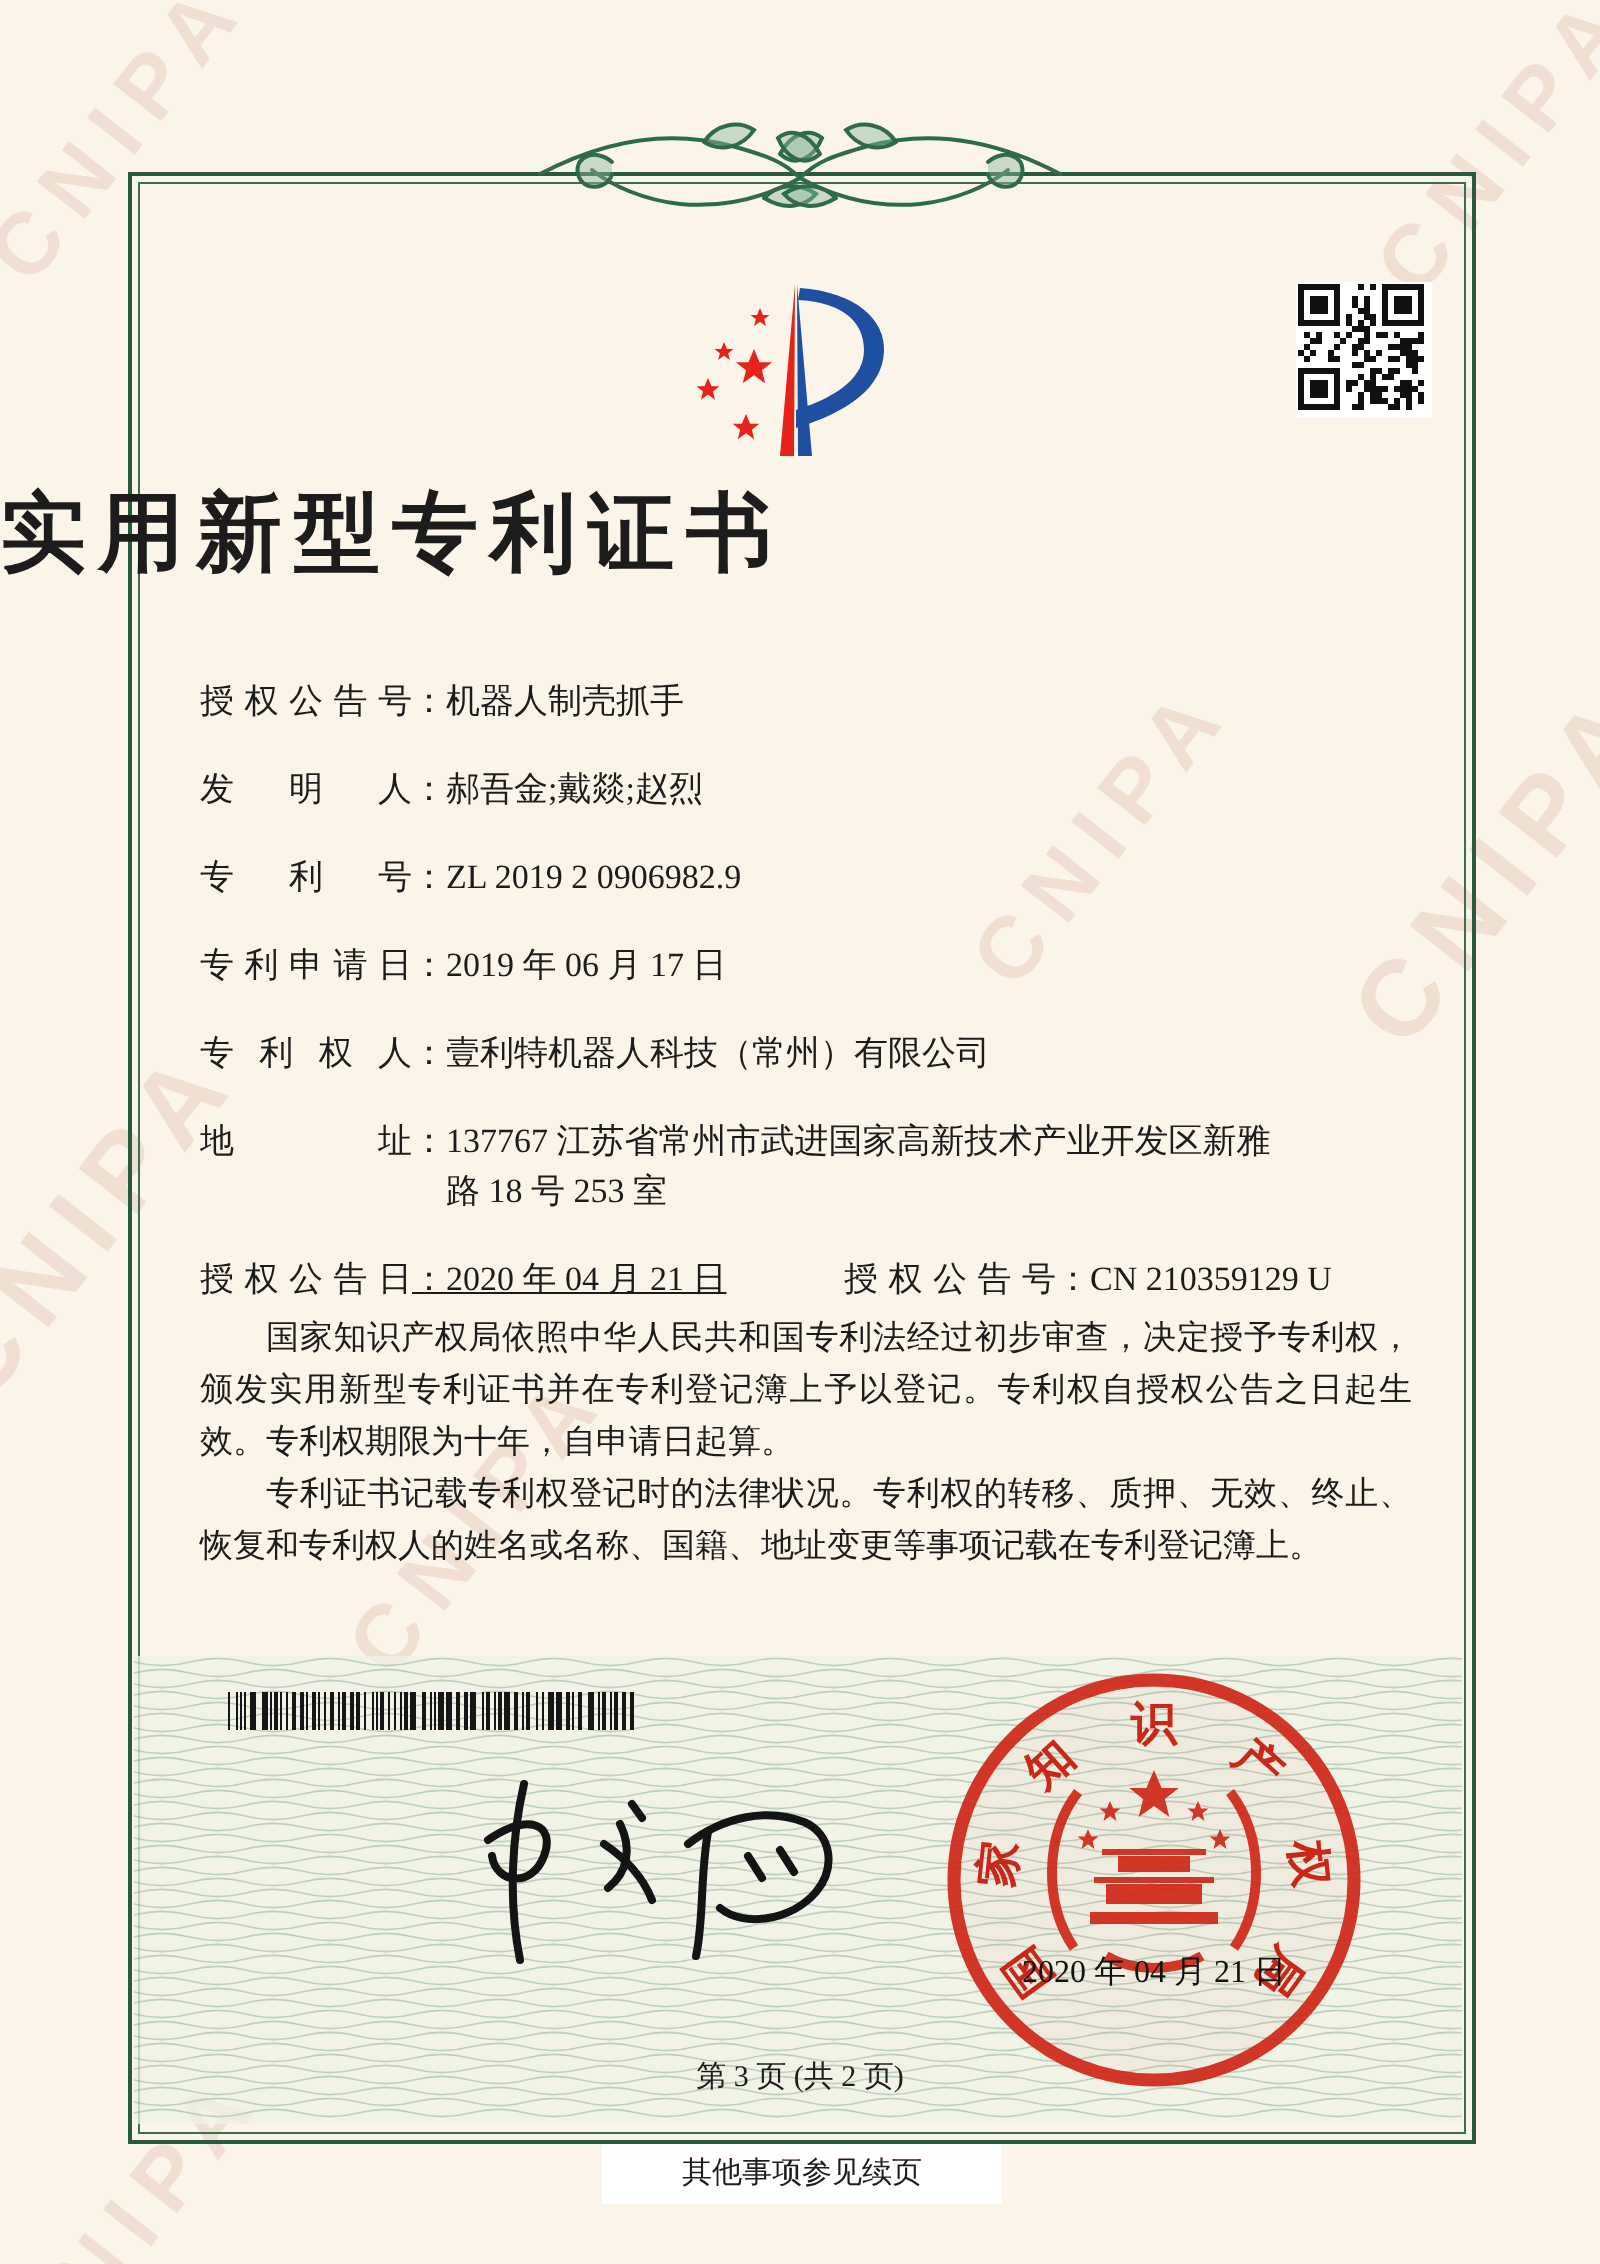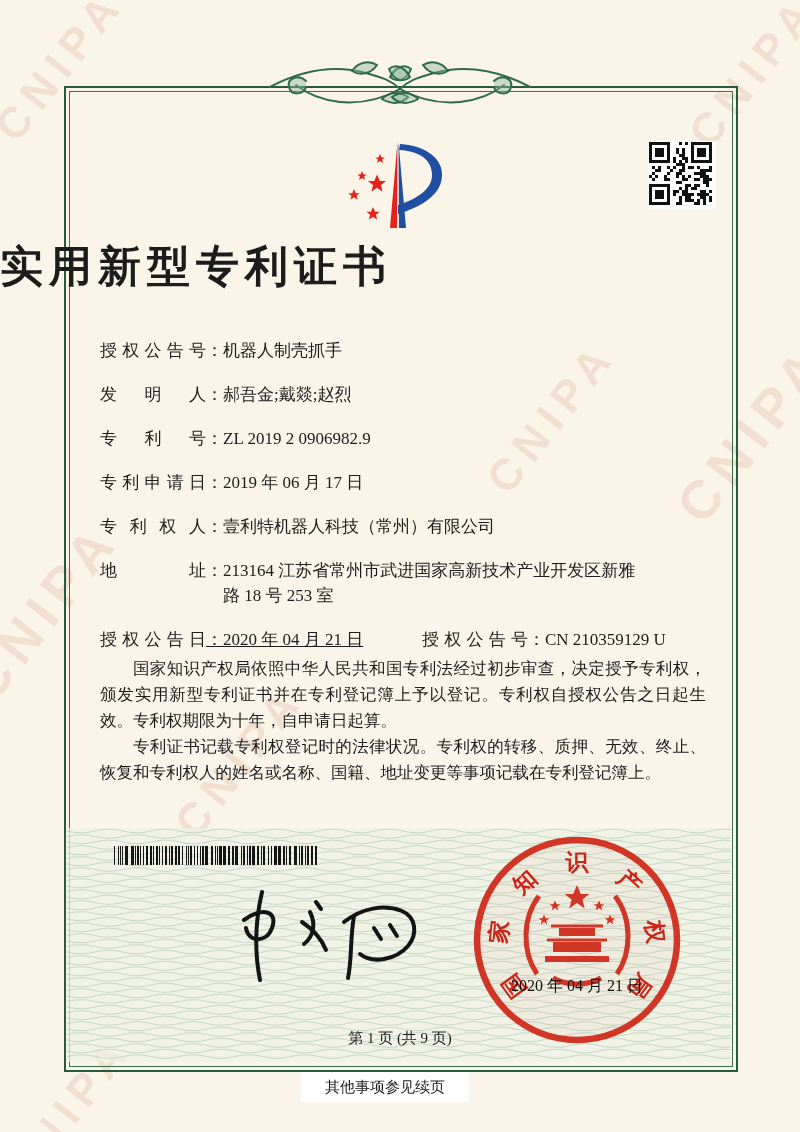--- a/index.html
+++ b/index.html
@@ -33,21 +33,21 @@
   .barcode{position:absolute;left:114px;top:846px;z-index:4;}
   .signer{position:absolute;left:113px;top:899px;font-size:17px;z-index:4;line-height:37px;}
   .sig{position:absolute;left:222px;top:878px;z-index:4;}
   .seal{position:absolute;left:469px;top:832px;width:216px;height:216px;z-index:5;}
   .seal svg{position:absolute;left:0;top:0;}
   .ringtext{position:absolute;left:0;top:0;width:216px;height:216px;
             font-family:"Liberation Sans","DejaVu Sans",sans-serif;}
   .sealdate{position:absolute;left:477px;top:976px;width:200px;text-align:center;
             font-size:16px;z-index:6;color:#111;}
   .pagenum{position:absolute;left:0;top:1029px;width:800px;text-align:center;font-size:15px;z-index:4;}
-  .contbox{position:absolute;left:301px;top:1072px;width:168px;height:30px;background:#ffffff;
+  .contbox{position:absolute;left:301px;top:1072px;width:200px;height:30px;background:#ffffff;
            text-align:center;font-size:15px;line-height:30px;z-index:4;}
 </style>
 </head>
 <body>
 
 <svg width="0" height="0" style="position:absolute">
   <defs>
     <polygon id="star5" points="0,-10 2.94,-3.09 9.51,-3.09 4.19,1.18 5.88,8.09 0,3.82 -5.88,8.09 -4.19,1.18 -9.51,-3.09 -2.94,-3.09"></polygon>
   </defs>
 </svg>
@@ -315,21 +315,21 @@
     <div class="frow">
       <span class="flabel">专利号</span><span>：</span><span class="fvalue">ZL 2019 2 0906982.9</span>
     </div>
     <div class="frow">
       <span class="flabel">专利申请日</span><span>：</span><span class="fvalue">2019 年 06 月 17 日</span>
     </div>
     <div class="frow">
       <span class="flabel">专利权人</span><span>：</span><span class="fvalue">壹利特机器人科技（常州）有限公司</span>
     </div>
     <div class="frow">
-      <span class="flabel">地址</span><span>：</span><span class="fvalue wrapval">213164 江苏省常州市武进国家高新技术产业开发区新雅路 18 号 253 室</span>
+      <span class="flabel">地址</span><span>：</span><span class="fvalue wrapval">137767 江苏省常州市武进国家高新技术产业开发区新雅路 18 号 253 室</span>
     </div>
     <div class="frow">
       <span class="pair1"><span class="flabel">授权公告日</span><span>：</span><span class="fvalue">2020 年 04 月 21 日</span></span><span><span class="flabel">授权公告号</span><span>：</span><span class="fvalue">CN 210359129 U</span></span>
     </div>
   </div>
 
   <div class="paras">
     <p>国家知识产权局依照中华人民共和国专利法经过初步审查，决定授予专利权，颁发实用新型专利证书并在专利登记簿上予以登记。专利权自授权公告之日起生效。专利权期限为十年，自申请日起算。</p>
     <p>专利证书记载专利权登记时的法律状况。专利权的转移、质押、无效、终止、恢复和专利权人的姓名或名称、国籍、地址变更等事项记载在专利登记簿上。</p>
   </div>
@@ -485,16 +485,16 @@
         <span style="position: absolute; left: 50%; top: 50%; font-size: 23px; font-weight: bold; color: rgb(201, 39, 26); transform: translate(-50%, -50%) rotate(-84deg) translateY(-78px);">家</span>
         <span style="position: absolute; left: 50%; top: 50%; font-size: 23px; font-weight: bold; color: rgb(201, 39, 26); transform: translate(-50%, -50%) rotate(-42deg) translateY(-78px);">知</span>
         <span style="position: absolute; left: 50%; top: 50%; font-size: 23px; font-weight: bold; color: rgb(201, 39, 26); transform: translate(-50%, -50%) rotate(0deg) translateY(-78px);">识</span>
         <span style="position: absolute; left: 50%; top: 50%; font-size: 23px; font-weight: bold; color: rgb(201, 39, 26); transform: translate(-50%, -50%) rotate(42deg) translateY(-78px);">产</span>
         <span style="position: absolute; left: 50%; top: 50%; font-size: 23px; font-weight: bold; color: rgb(201, 39, 26); transform: translate(-50%, -50%) rotate(84deg) translateY(-78px);">权</span>
         <span style="position: absolute; left: 50%; top: 50%; font-size: 23px; font-weight: bold; color: rgb(201, 39, 26); transform: translate(-50%, -50%) rotate(126deg) translateY(-78px);">局</span>
       </div>
   </div>
   <div class="sealdate">2020 年 04 月 21 日</div>
 
-  <div class="pagenum">第 1 页 (共 9 页)</div>
+  <div class="pagenum">第 3 页 (共 2 页)</div>
   <div class="contbox">其他事项参见续页</div>
 
 </div>
 
 </body></html>

